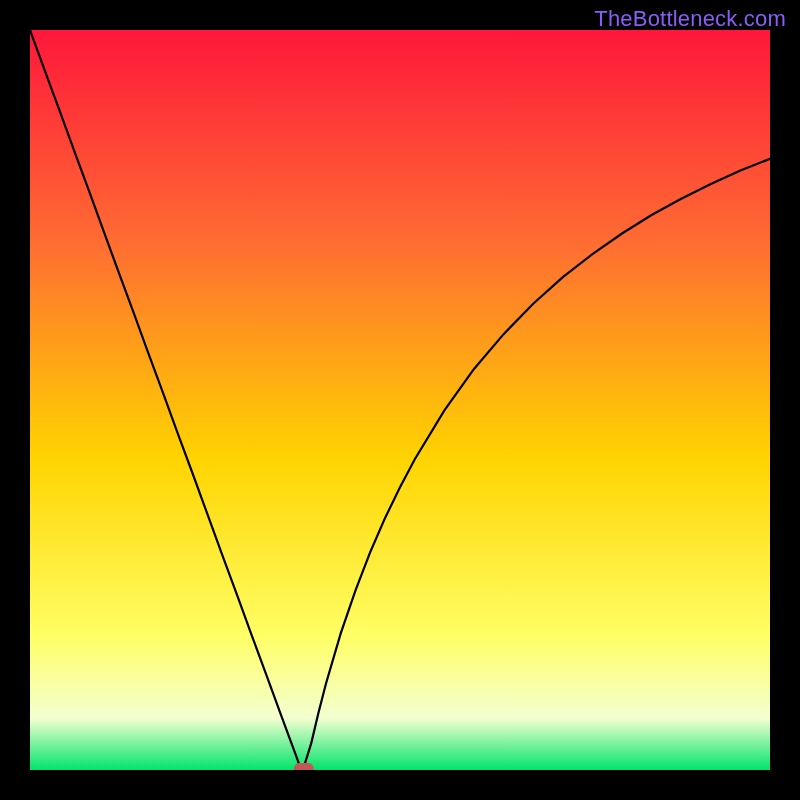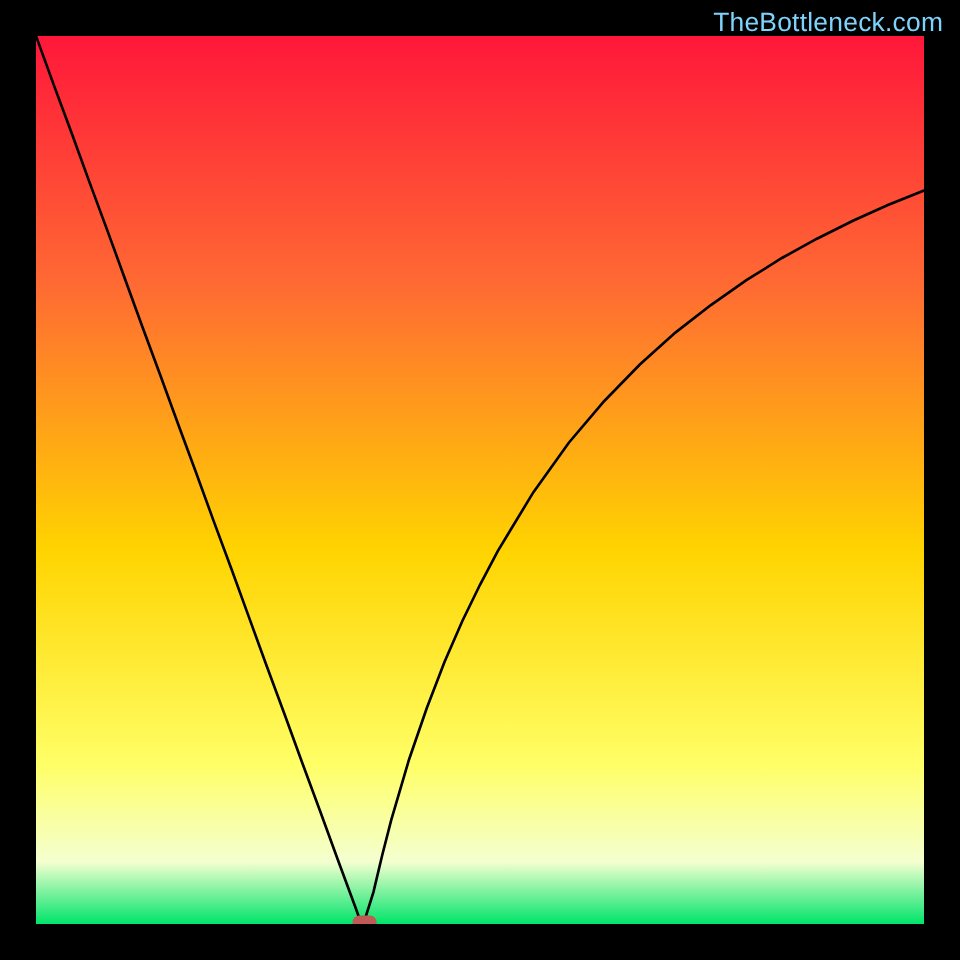--- a/index.html
+++ b/index.html
@@ -25,21 +25,21 @@
     width: 740px;
     height: 740px;
     overflow: hidden;
   }
   .watermark {
     position: absolute;
     top: 6px;
     right: 14px;
     font-family: Arial, Helvetica, sans-serif;
     font-size: 22px;
-    color: #7dd3fc;
+    color: #8b5cf6;
     letter-spacing: 0.2px;
     user-select: none;
   }
   svg { display: block; }
 </style>
 </head>
 <body>
 
 <div class="frame">
   <div class="plot">

